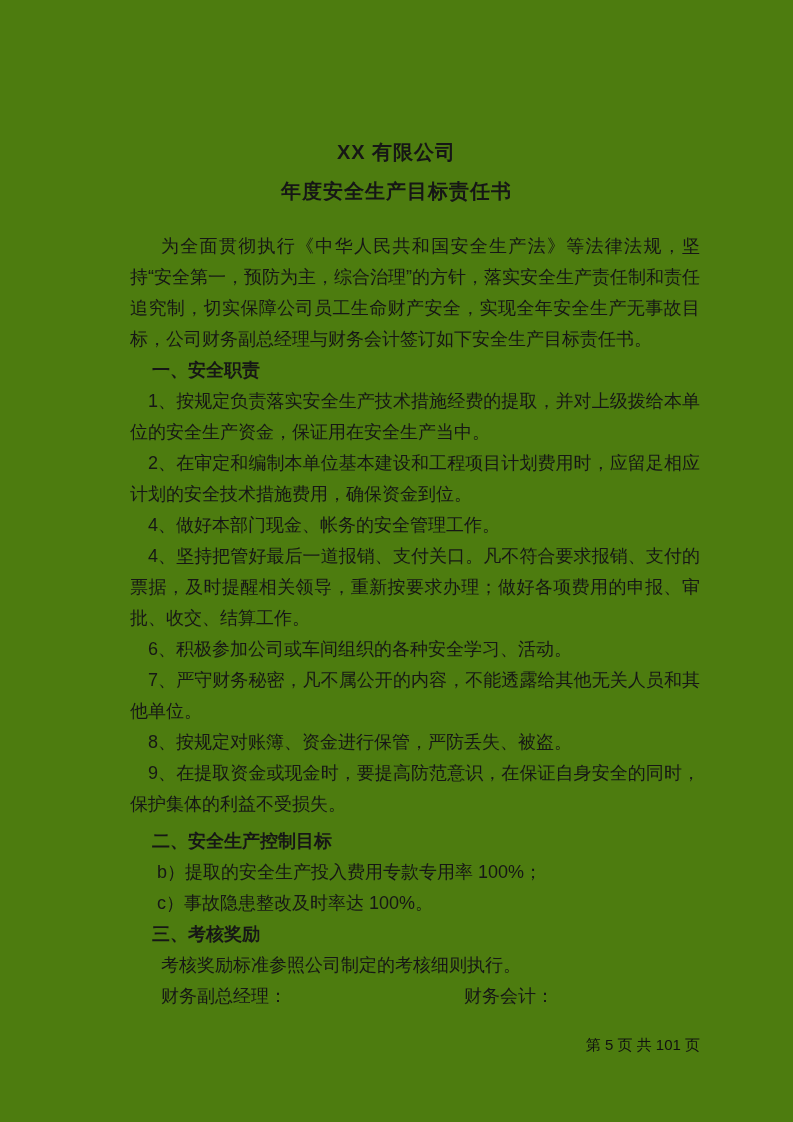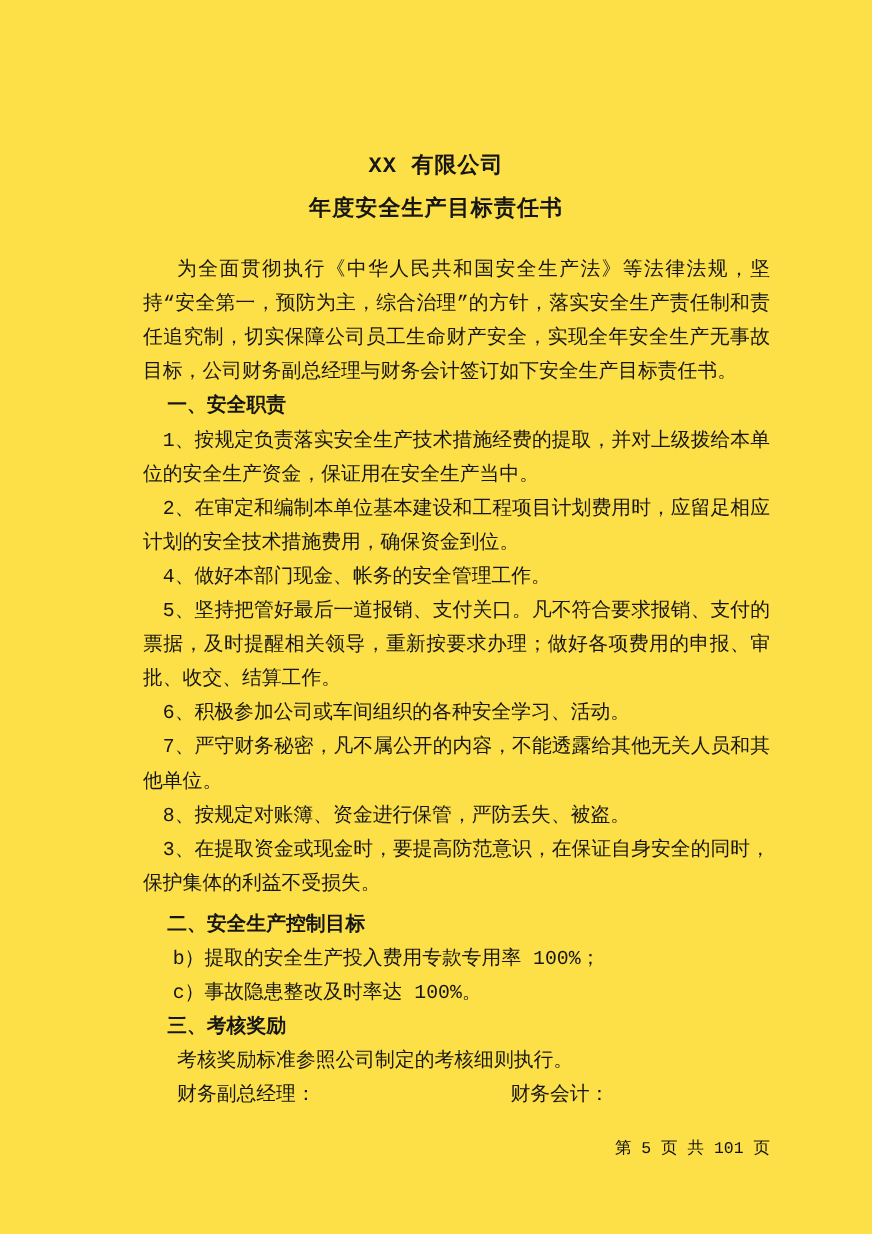--- a/index.html
+++ b/index.html
@@ -4,23 +4,23 @@
 <style>
   html, body {
     margin: 0;
     padding: 0;
     background: #ffffff;
   }
   .page {
     position: relative;
     width: 793px;
     height: 1122px;
-    background: #fde047;
+    background: #4d7c0f;
     color: #161616;
-    font-family: Liberation Mono, monospace;
+    font-family: Liberation Sans, sans-serif;
     overflow: hidden;
   }
   .titles {
     margin-top: 138px;
     text-align: center;
     font-weight: bold;
   }
   .doc-title {
     margin: 0;
     font-size: 20px;
@@ -84,25 +84,25 @@
   </div>
 
   <div class="body">
 
     <p class="intro">为全面贯彻执行《中华人民共和国安全生产法》等法律法规，坚持“安全第一，预防为主，综合治理”的方针，落实安全生产责任制和责任追究制，切实保障公司员工生命财产安全，实现全年安全生产无事故目标，公司财务副总经理与财务会计签订如下安全生产目标责任书。</p>
 
     <p class="heading">一、安全职责</p>
     <p class="item">1、按规定负责落实安全生产技术措施经费的提取，并对上级拨给本单位的安全生产资金，保证用在安全生产当中。</p>
     <p class="item">2、在审定和编制本单位基本建设和工程项目计划费用时，应留足相应计划的安全技术措施费用，确保资金到位。</p>
     <p class="item">4、做好本部门现金、帐务的安全管理工作。</p>
-    <p class="item">5、坚持把管好最后一道报销、支付关口。凡不符合要求报销、支付的票据，及时提醒相关领导，重新按要求办理；做好各项费用的申报、审批、收交、结算工作。</p>
+    <p class="item">4、坚持把管好最后一道报销、支付关口。凡不符合要求报销、支付的票据，及时提醒相关领导，重新按要求办理；做好各项费用的申报、审批、收交、结算工作。</p>
     <p class="item">6、积极参加公司或车间组织的各种安全学习、活动。</p>
     <p class="item">7、严守财务秘密，凡不属公开的内容，不能透露给其他无关人员和其他单位。</p>
     <p class="item">8、按规定对账簿、资金进行保管，严防丢失、被盗。</p>
-    <p class="item">3、在提取资金或现金时，要提高防范意识，在保证自身安全的同时，保护集体的利益不受损失。</p>
+    <p class="item">9、在提取资金或现金时，要提高防范意识，在保证自身安全的同时，保护集体的利益不受损失。</p>
 
     <p class="heading sec2-gap">二、安全生产控制目标</p>
     <p class="abc">b）提取的安全生产投入费用专款专用率 100%；</p>
     <p class="abc">c）事故隐患整改及时率达 100%。</p>
 
     <p class="heading">三、考核奖励</p>
     <p class="plain">考核奖励标准参照公司制定的考核细则执行。</p>
 
 
     <p class="sig-line">

